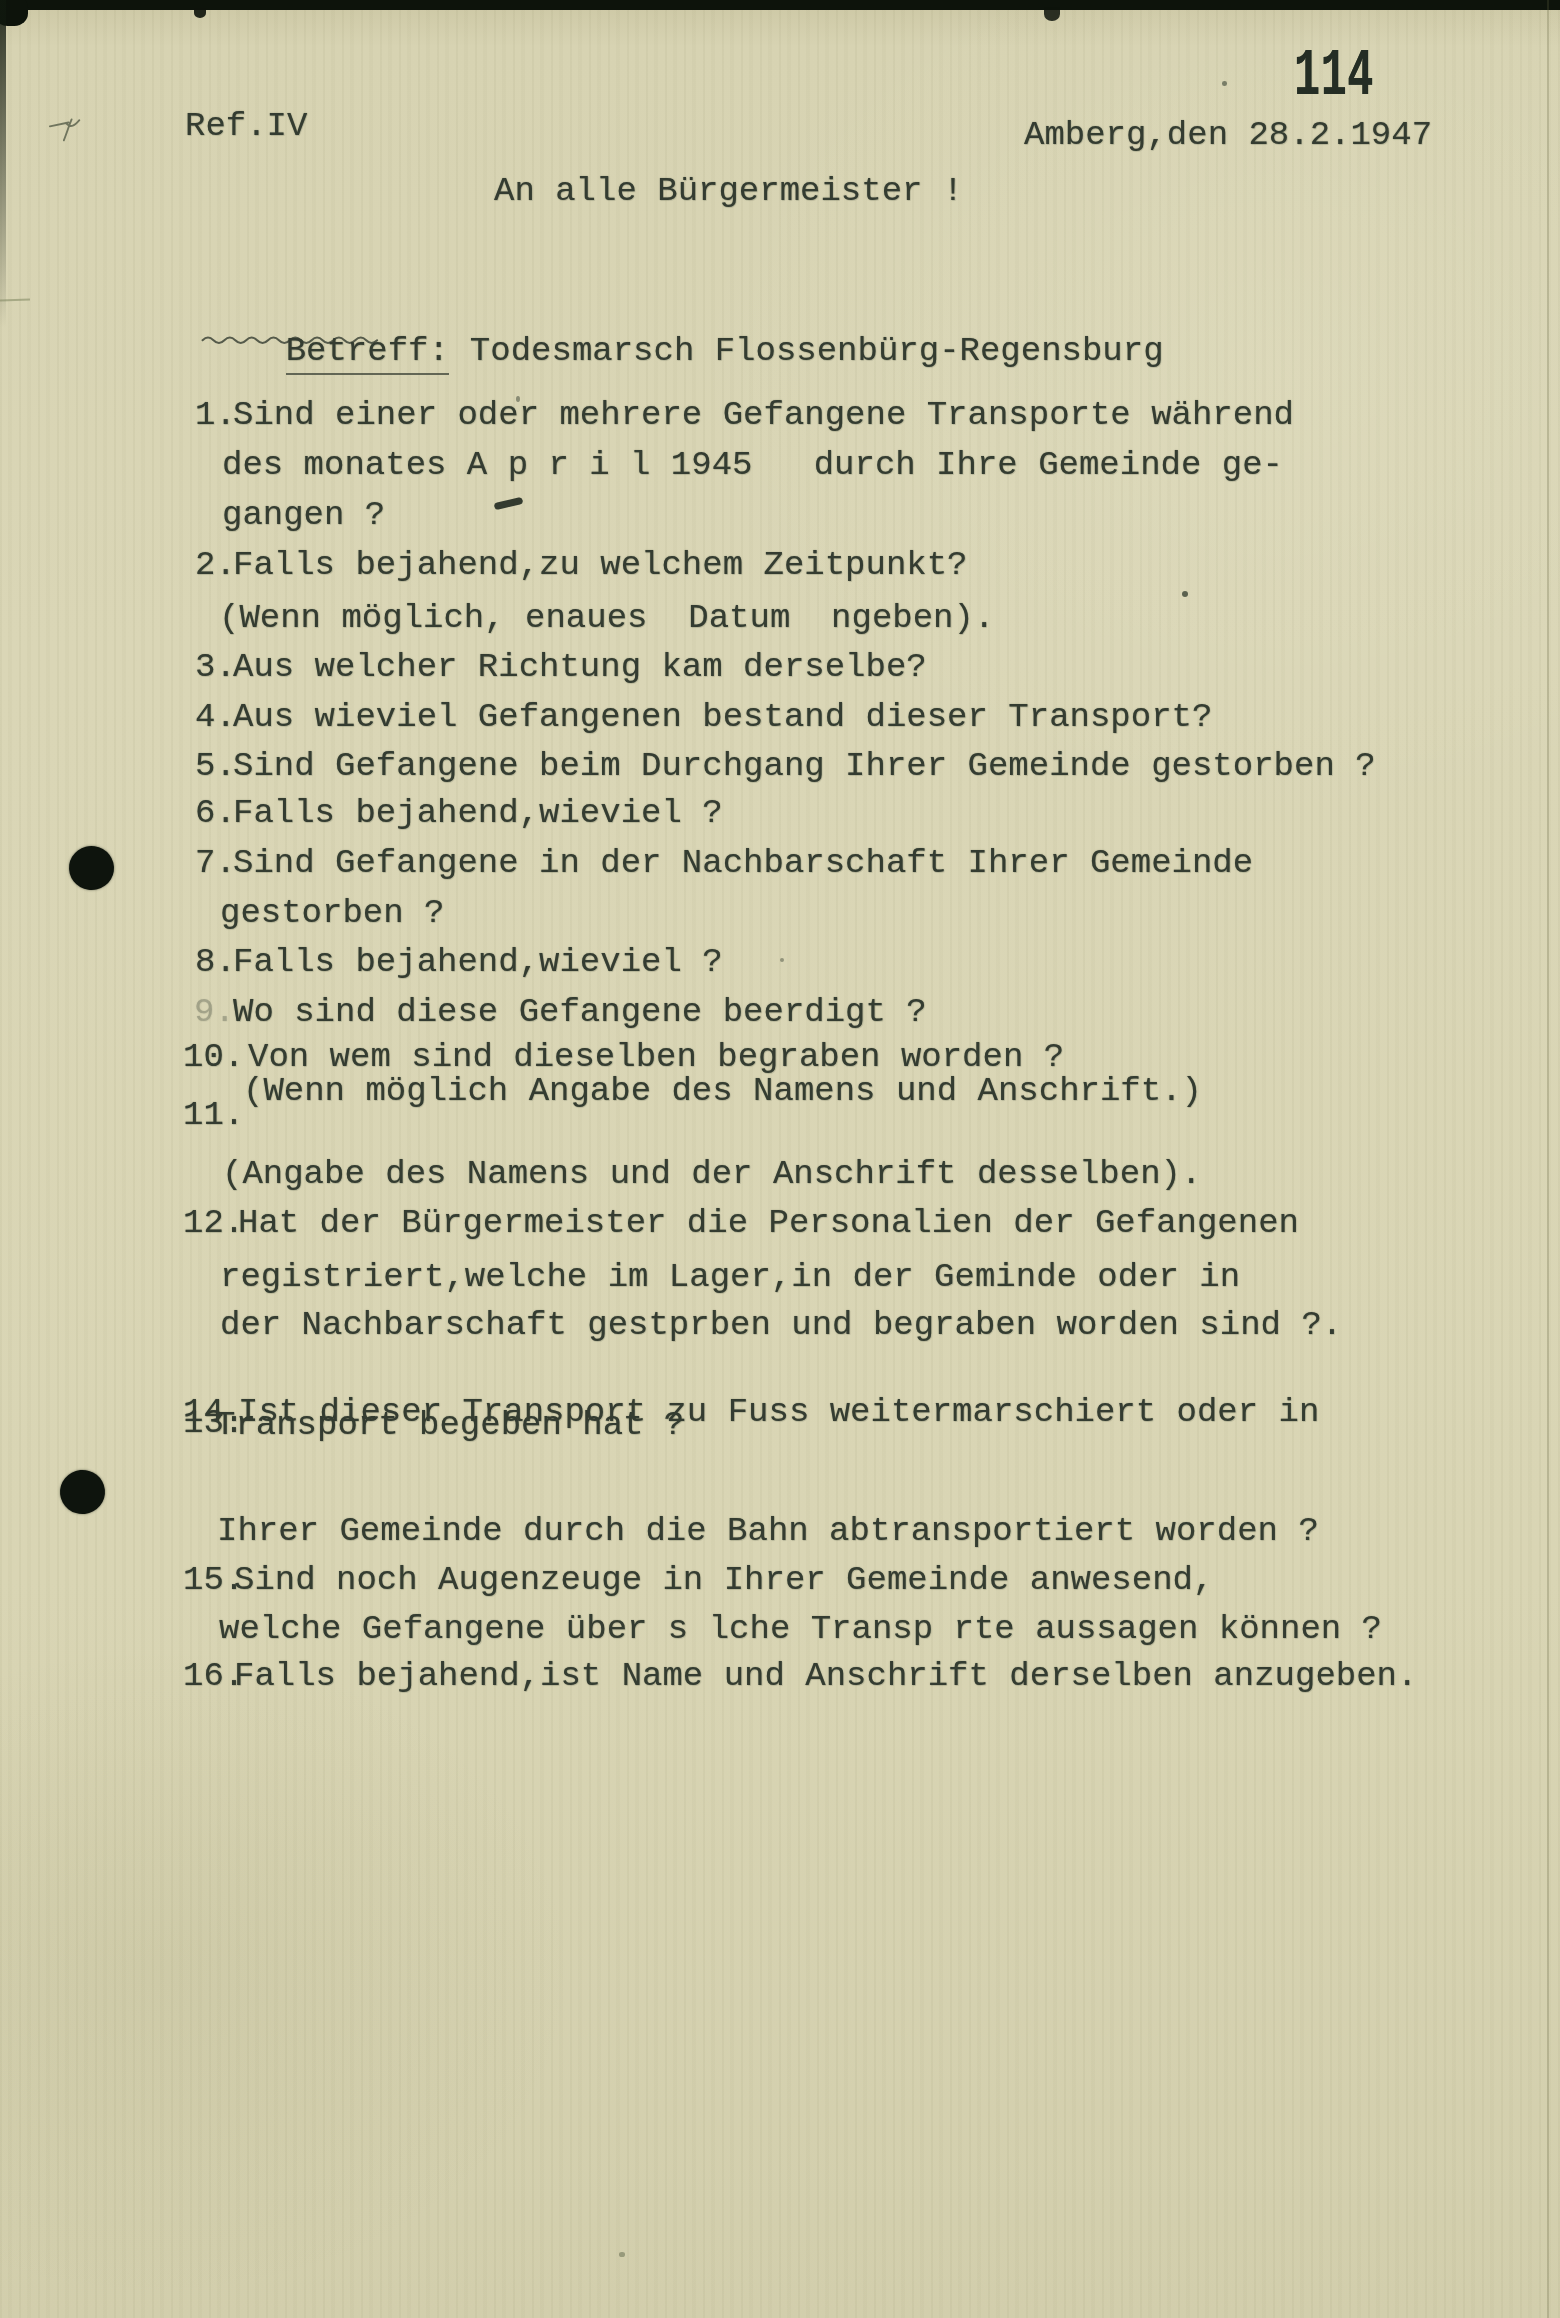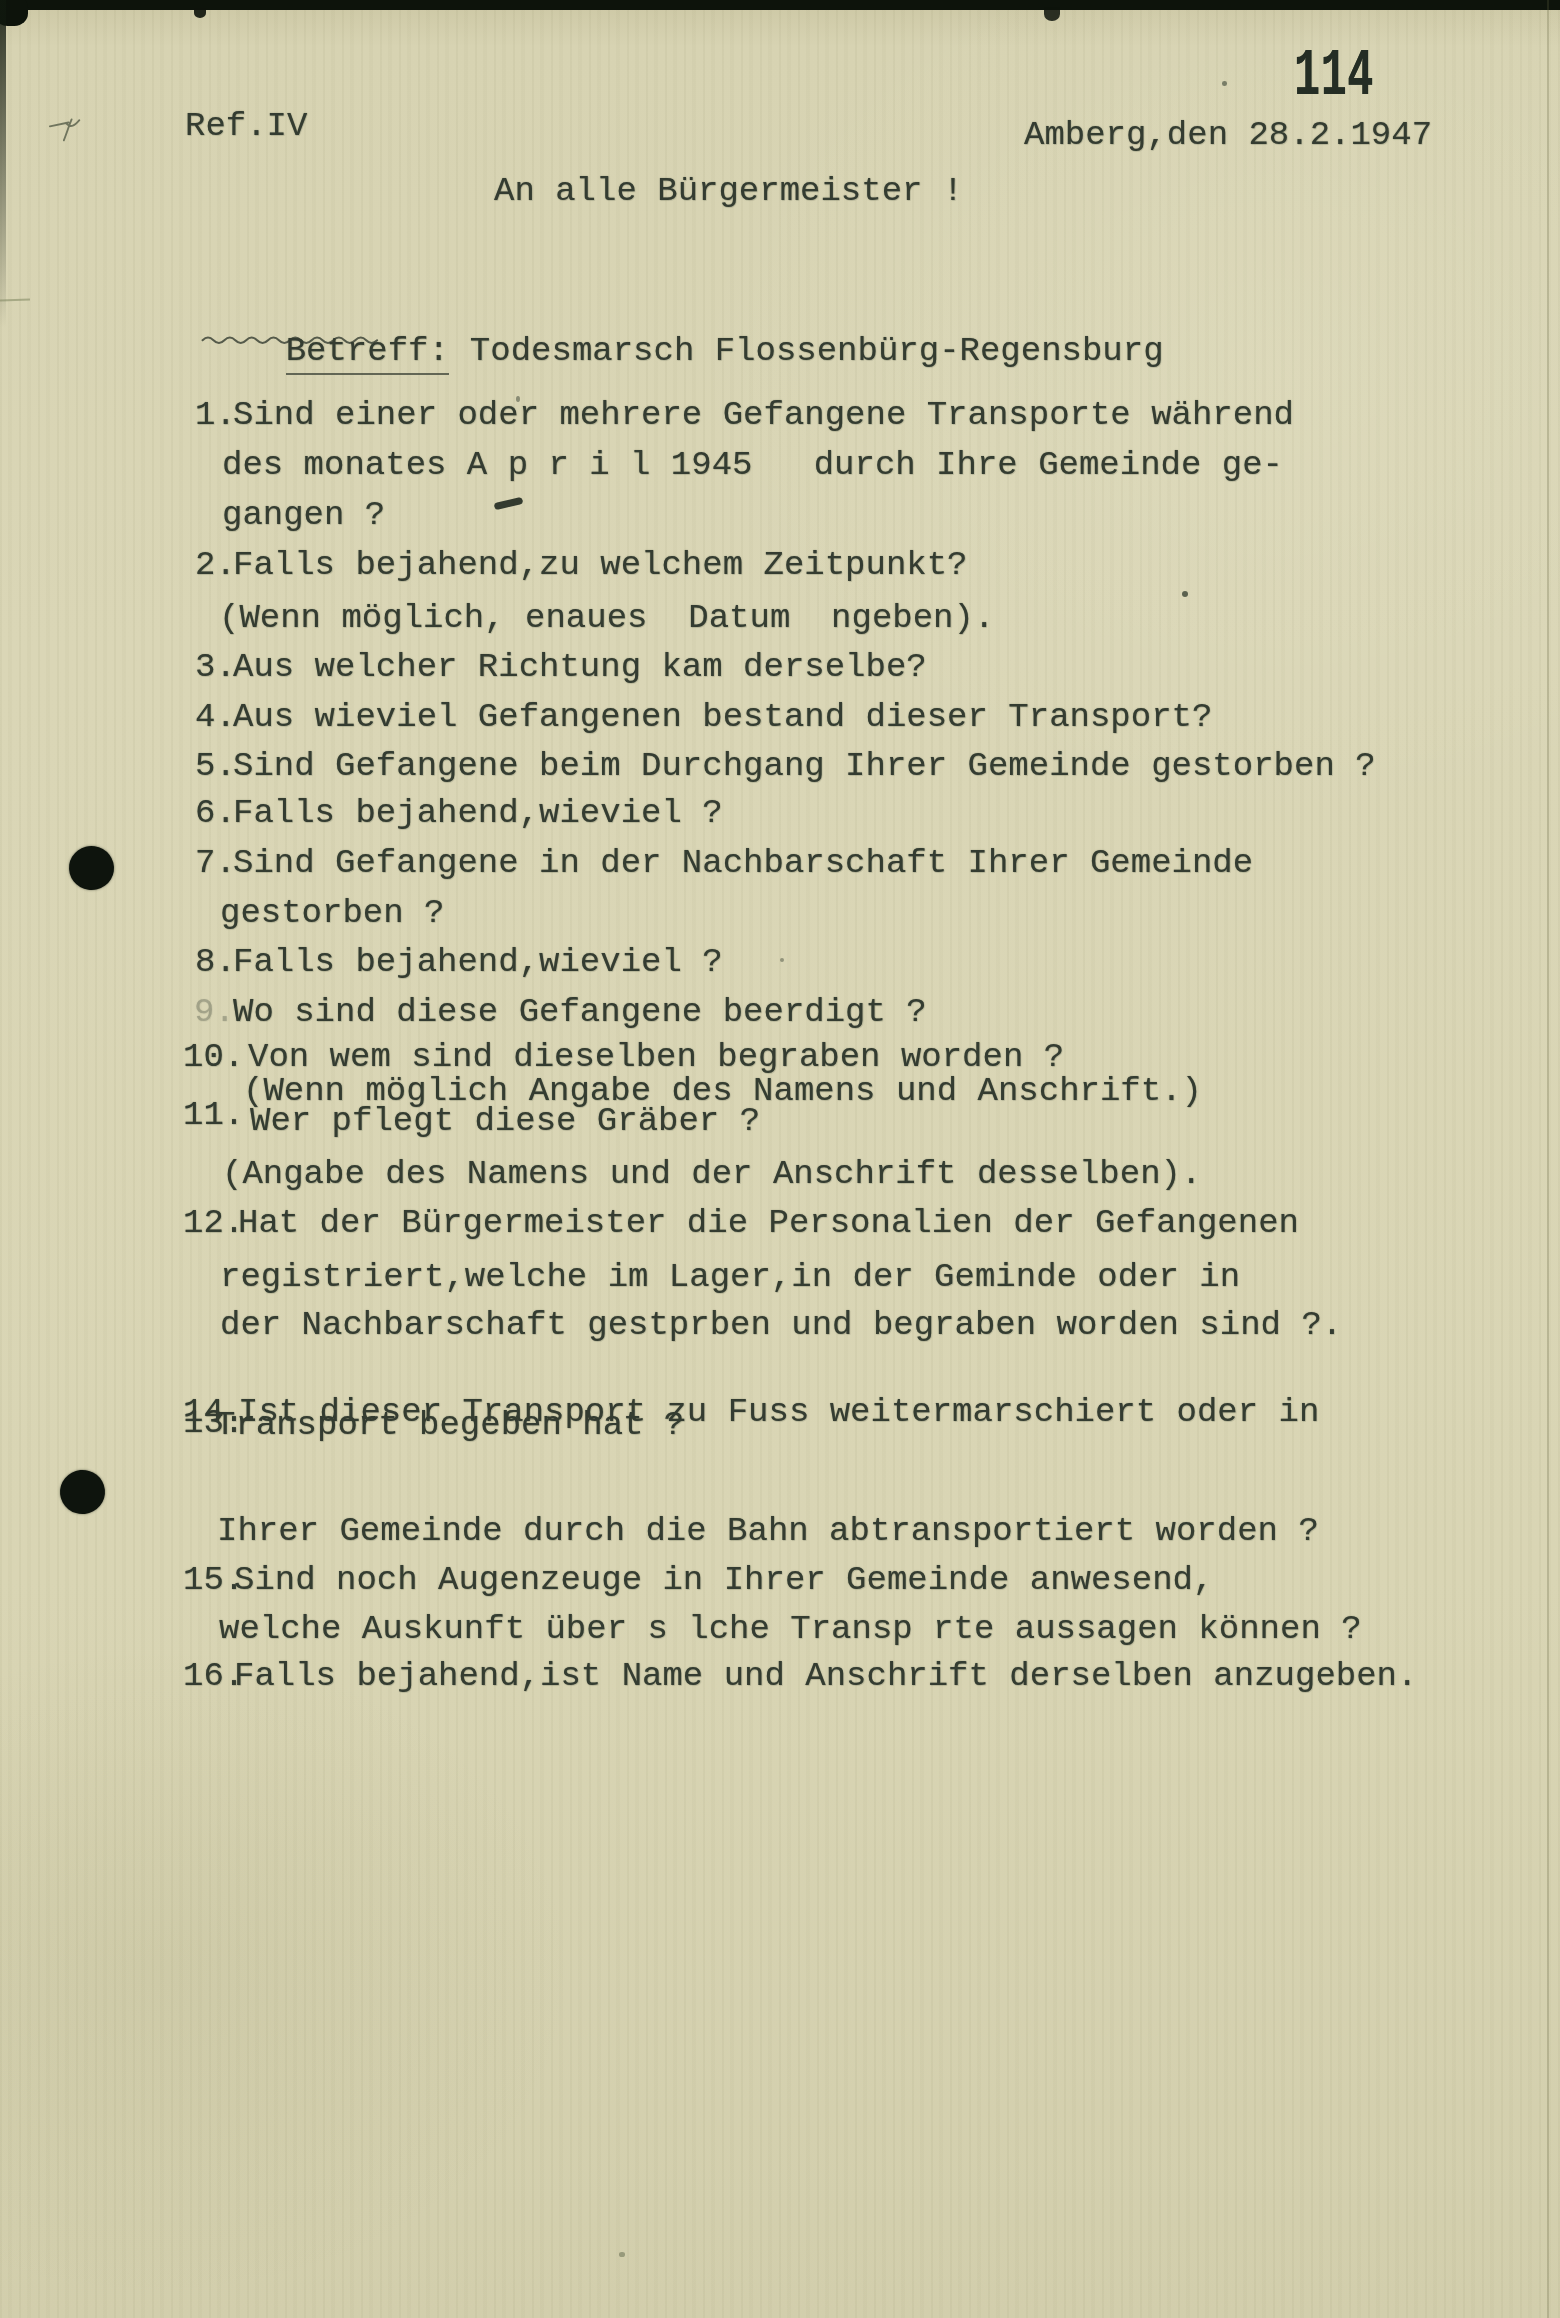--- a/index.html
+++ b/index.html
@@ -144,21 +144,20 @@
       </div>
       <div class="tline ink" style="top: 1038px;">
         <span class="qnum" style="left: 183px;">10.</span>
         <span class="qtext" style="left: 248px;">Von wem sind dieselben begraben worden ?</span>
       </div>
       <div class="tline ink" style="top: 1072px;">
         <span class="qtext" style="left: 243px;">(Wenn möglich Angabe des Namens und Anschrift.)</span>
       </div>
       <div class="tline ink" style="top: 1102px;">
         <span class="qnum" style="left: 183px; top: -6.2px;">11.</span>
-        <span class="qtext" style="left: 250px;">Wer pflegt diese Gräber ?</span>
       </div>
       <div class="tline ink" style="top: 1155px;">
         <span class="qtext" style="left: 222px;">(Angabe des Namens und der Anschrift desselben).</span>
       </div>
       <div class="tline ink" style="top: 1204px;">
         <span class="qnum" style="left: 183px;">12.</span>
         <span class="qtext" style="left: 238px;">Hat der Bürgermeister die Personalien der Gefangenen</span>
       </div>
       <div class="tline ink" style="top: 1258px;">
         <span class="qtext" style="left: 220px;">registriert,welche im Lager,in der Geminde oder in</span>
@@ -177,21 +176,21 @@
         <span class="qtext" style="left: 238px;">Ist dieser Transport zu Fuss weitermarschiert oder in</span>
       </div>
       <div class="tline ink" style="top: 1512px;">
         <span class="qtext" style="left: 217px;">Ihrer Gemeinde durch die Bahn abtransportiert worden ?</span>
       </div>
       <div class="tline ink" style="top: 1561px;">
         <span class="qnum" style="left: 183px;">15.</span>
         <span class="qtext" style="left: 234px;">Sind noch Augenzeuge in Ihrer Gemeinde anwesend,</span>
       </div>
       <div class="tline ink" style="top: 1610px;">
-        <span class="qtext" style="left: 219px;">welche Auskunft über s lche Transp rte aussagen können ?</span>
+        <span class="qtext" style="left: 219px;">welche Gefangene über s lche Transp rte aussagen können ?</span>
       </div>
       <div class="tline ink" style="top: 1657px;">
         <span class="qnum" style="left: 183px;">16.</span>
         <span class="qtext" style="left: 234px;">Falls bejahend,ist Name und Anschrift derselben anzugeben.</span>
       </div>
     </div>
 
 </div>
 
 

